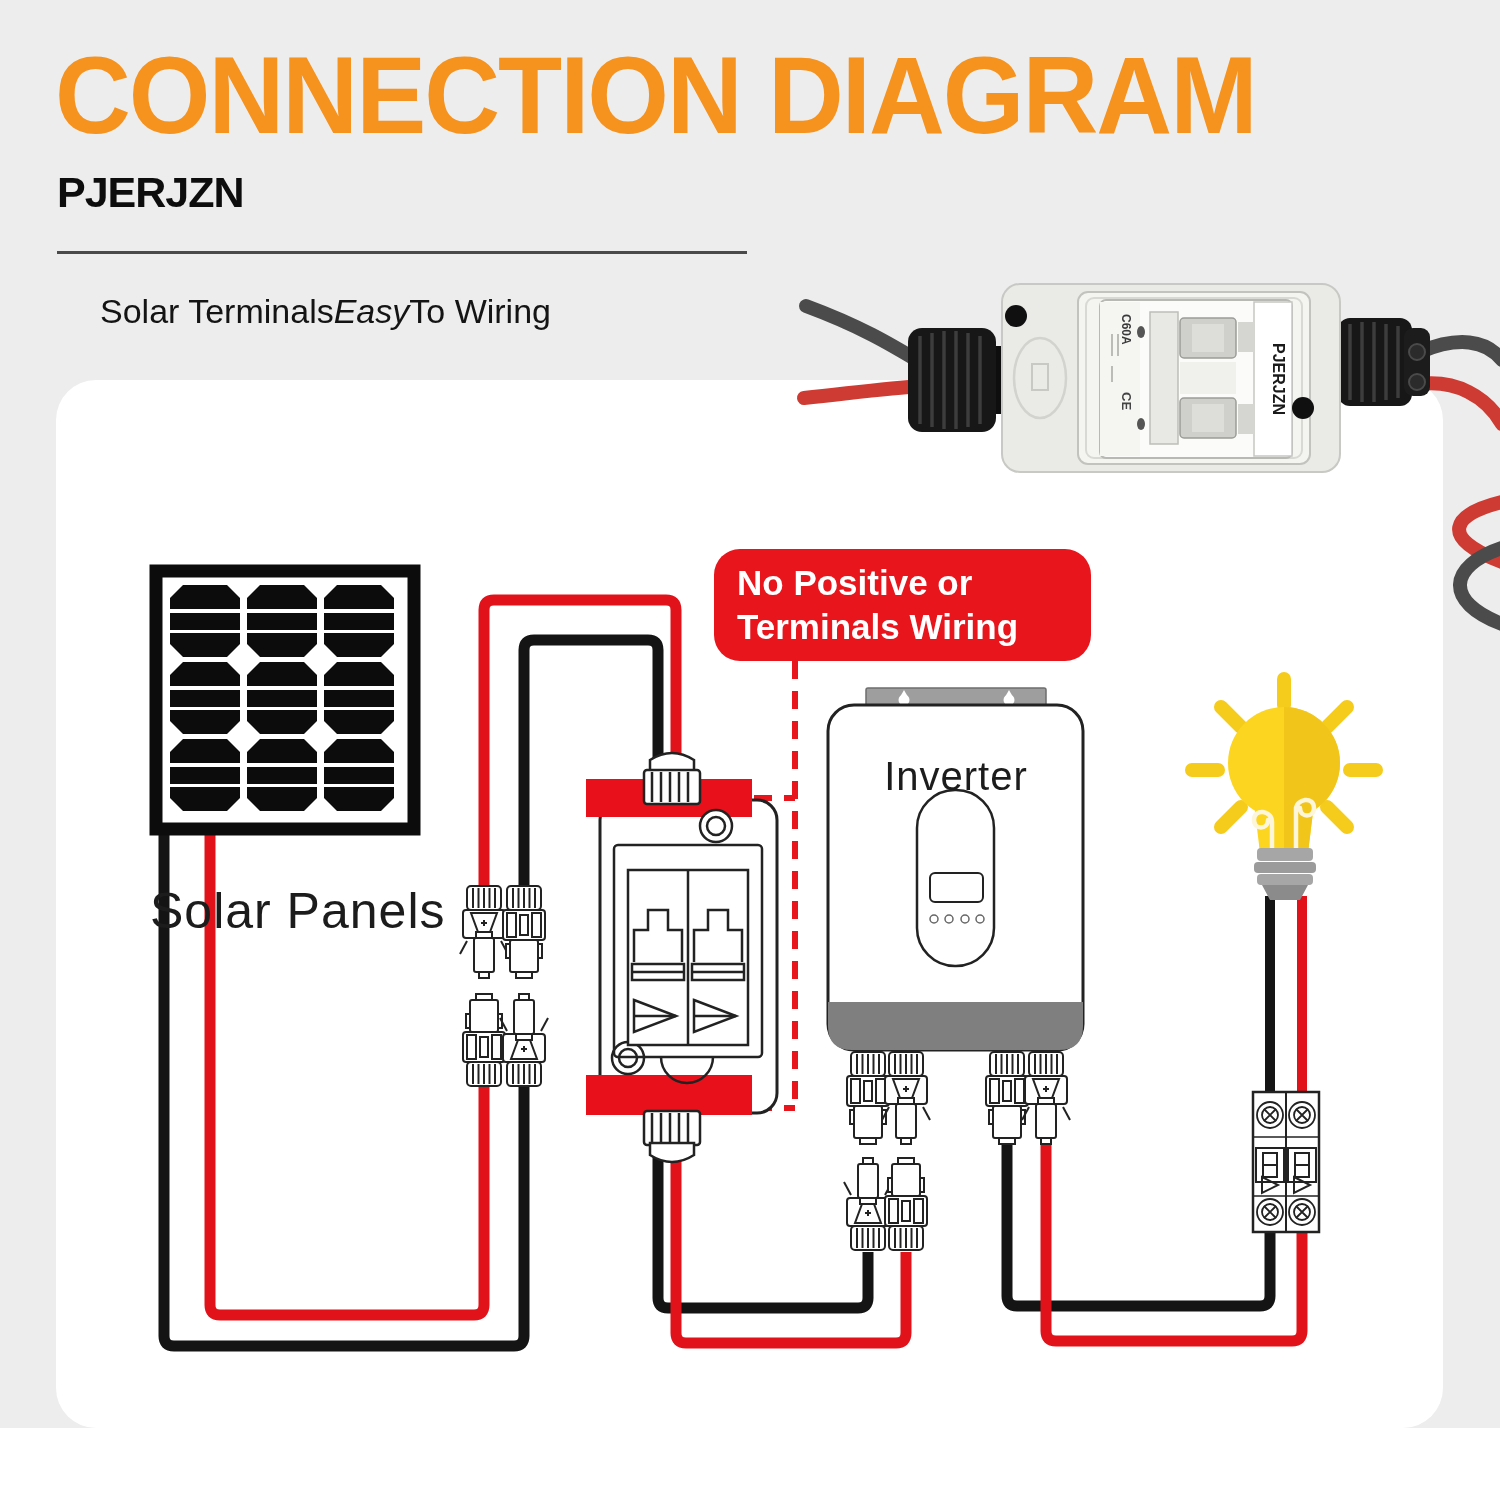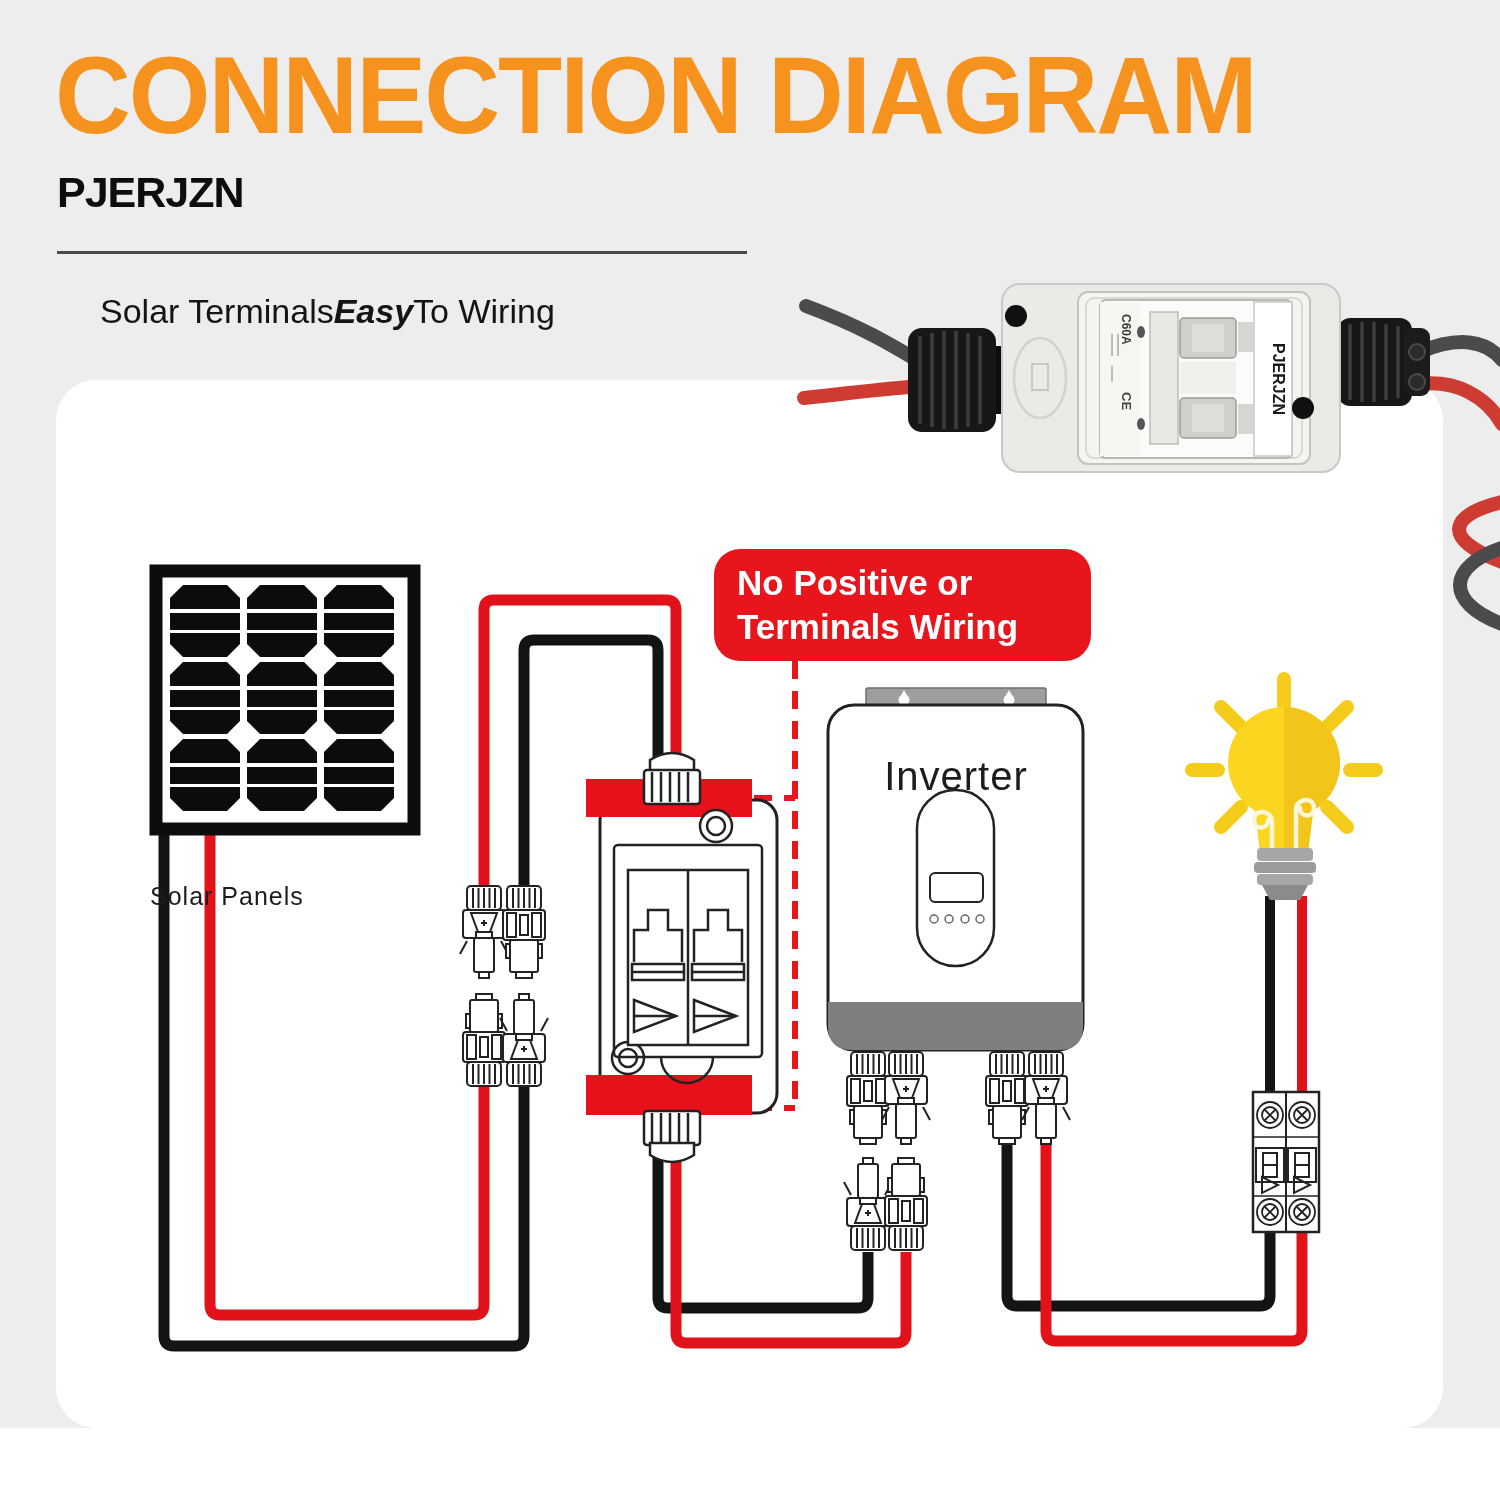--- a/index.html
+++ b/index.html
@@ -21,39 +21,39 @@
     position:absolute;left:57px;top:168px;display:flex;align-items:baseline;gap:16px;
     color:#0d0d0d;white-space:nowrap;
   }
   .brand{font-size:43px;font-weight:800;letter-spacing:-1px;}
   .subtitle{font-size:41px;font-weight:600;letter-spacing:0;}
   .divider{position:absolute;left:57px;top:251px;width:690px;height:3px;background:#4a4a4a;}
   .tagline{
     position:absolute;left:57px;top:292px;display:flex;align-items:baseline;
     font-size:34px;color:#141414;white-space:nowrap;margin-left:43px;
   }
-  .tagline em{font-style:italic;font-weight:700;text-align:center;}
+  .tagline em{font-style:italic;font-weight:400;text-align:center;}
   
   .panel{
     position:absolute;left:56px;top:380px;width:1387px;height:1048px;
     background:#FFFFFF;border-radius:40px;
   }
   svg.diagram, svg.photo{position:absolute;pointer-events:none;}
   svg.diagram{left:0;top:0;width:1500px;height:1500px;}
   svg.photo{left:780px;top:250px;width:720px;height:400px;}
   
   .callout{
     position:absolute;left:714px;top:549px;width:377px;height:112px;
     background:#E8151C;border-radius:26px;color:#fff;
     font-size:35px;font-weight:700;line-height:44px;
     padding:12px 16px 0 23px;box-sizing:border-box;white-space:nowrap;
   }
   
   .lbl{position:absolute;color:#1c1c1c;white-space:nowrap;margin-top:32px;}
-  .lbl.solar{left:150px;top:850px;width:270px;font-size:25px;letter-spacing:1px;}
+  .lbl.solar{left:150px;top:850px;width:270px;text-align:center;font-size:50px;letter-spacing:1px;}
   .lbl.inverter{left:828px;top:722px;width:256px;text-align:center;font-size:40px;letter-spacing:1px;}
 </style>
 </head>
 <body>
 
 <div class="page">
 
   <div class="title">CONNECTION DIAGRAM</div>
   <div class="brandline">
     <span class="brand">PJERJZN</span>

